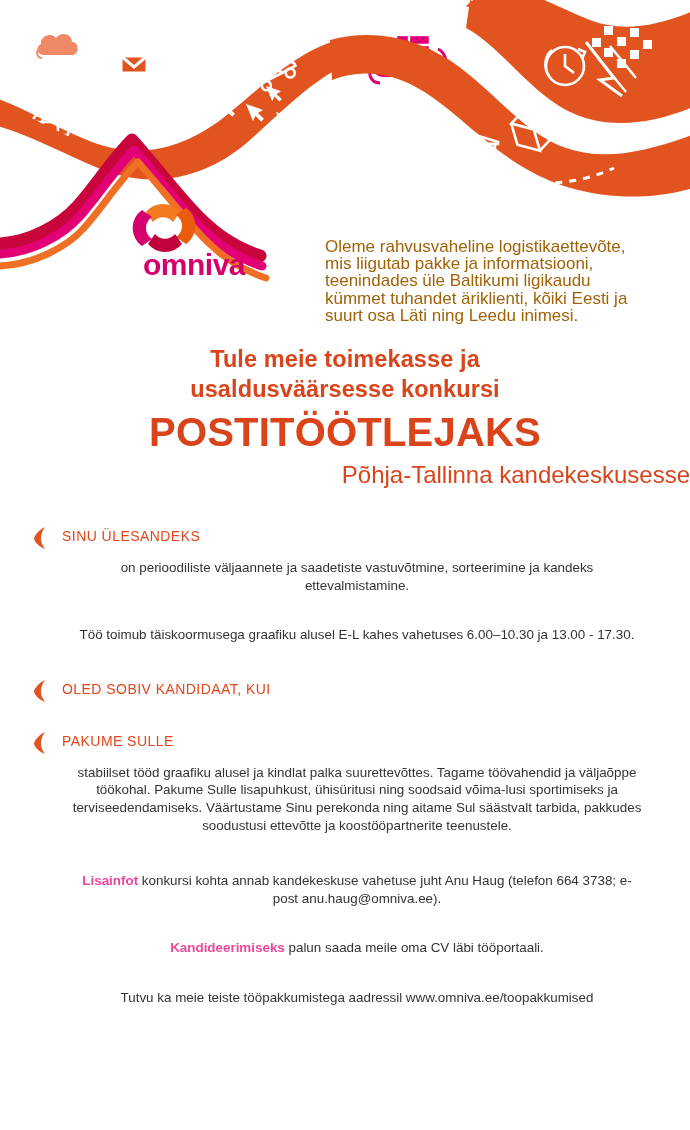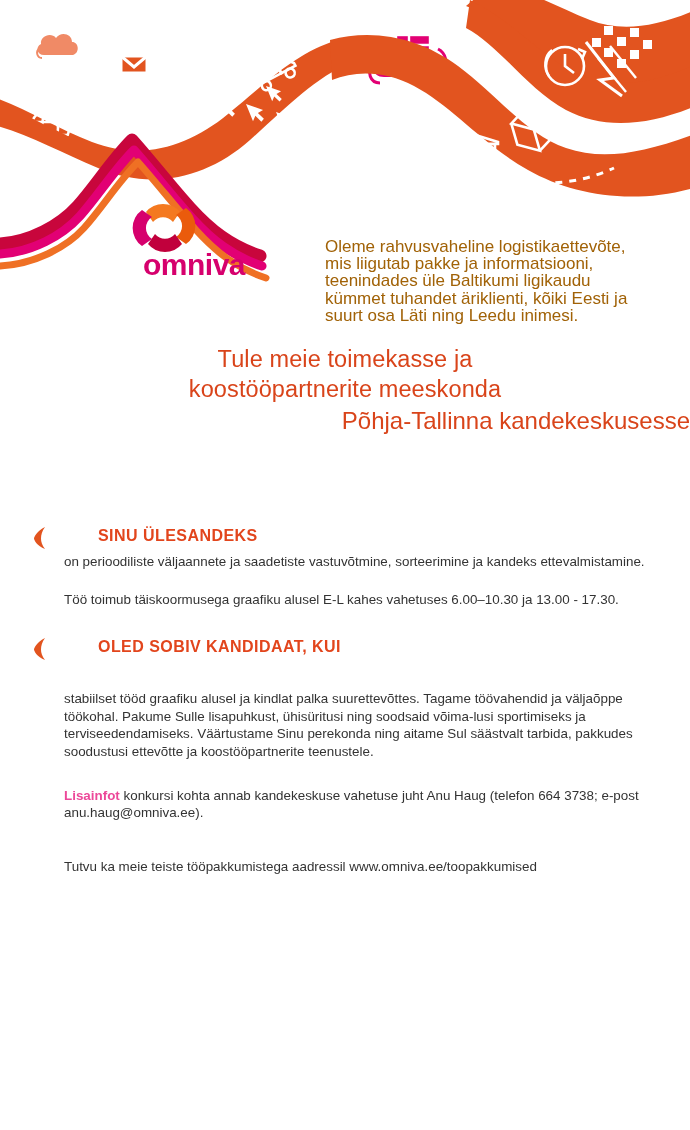--- a/index.html
+++ b/index.html
@@ -57,21 +57,21 @@
     position: absolute;
     left: 0;
     top: 344px;
     width: 690px;
     text-align: center;
     color: #d9441a;
   }
   .headline .lead {
     font-size: 23.5px;
     line-height: 30px;
-    font-weight: 400;
+    font-weight: 700;
     letter-spacing: 0.1px;
   }
   .headline .role {
     font-size: 40px;
     line-height: 52px;
     font-weight: 700;
     letter-spacing: 0.2px;
     margin-top: 2px;
   }
   .headline .location {
@@ -96,35 +96,34 @@
     height: 26px;
   }
   .bullet {
     position: absolute;
     left: 34px;
     top: 1px;
     width: 14px;
     height: 24px;
   }
   .section-title {
-    font-size: 16px;
-    font-weight: 700;
+    font-size: 14px;
+    font-weight: 400;
     letter-spacing: 0.45px;
     color: #e2451c;
     line-height: 22px;
-    margin-left: 36px;
   }
   .section-body {
     padding-left: 62px;
     padding-right: 38px;
     font-size: 13.4px;
     line-height: 17.6px;
     color: #333333;
   }
-  .section-body p { margin: 2px; }
+  .section-body p { margin: 8px; text-align: center; }
   .gap-sm { height: 16px; }
   .gap-md { height: 22px; }
   .gap-lg { height: 26px; }
   .section-body b { font-weight: 700; color: #ec4899; }
 </style>
 </head>
 <body>
 
 <div class="page">
 
@@ -336,22 +335,23 @@
 
       <text x="143" y="145" font-family="'Liberation Sans', sans-serif" font-size="30" font-weight="700" fill="#d6006d" letter-spacing="-0.5" aria-label="omniva">omniva</text>
     </svg>
   </div>
 
   <div class="intro">Oleme rahvusvaheline logistikaettevõte, mis liigutab pakke ja informatsiooni, teenindades üle Baltikumi ligikaudu kümmet tuhandet äriklienti, kõiki Eesti ja suurt osa Läti ning Leedu inimesi.</div>
 
   <div class="headline">
     <div class="lead">
       <div>Tule meie toimekasse ja</div>
-      <div>koostööpartnerite meeskonda</div>
+      <div>usaldusväärsesse konkursi</div>
     </div>
+    <div class="role">POSTITÖÖTLEJAKS</div>
     <div class="location">Põhja-Tallinna kandekeskusesse</div>
   </div>
 
   <div class="content">
 
     <div class="section">
       <div class="section-head">
         <svg class="bullet" viewBox="0 0 14 24">
           <path d="M11,1 C3,5 0,11 0,12.5 C0,14 3,20 11,23 C8,19 7,16 7,12.5 C7,9 8,5 11,1 Z" fill="#e2541f"></path>
         </svg>
@@ -371,30 +371,39 @@
         <svg class="bullet" viewBox="0 0 14 24">
           <path d="M11,1 C3,5 0,11 0,12.5 C0,14 3,20 11,23 C8,19 7,16 7,12.5 C7,9 8,5 11,1 Z" fill="#e2541f"></path>
         </svg>
         <span class="section-title">OLED SOBIV KANDIDAAT, KUI</span>
       </div>
     </div>
 
     <div class="gap-lg"></div>
 
     <div class="section">
+      <div class="section-head">
+        <svg class="bullet" viewBox="0 0 14 24">
+          <path d="M11,1 C3,5 0,11 0,12.5 C0,14 3,20 11,23 C8,19 7,16 7,12.5 C7,9 8,5 11,1 Z" fill="#e2541f"></path>
+        </svg>
+        <span class="section-title">PAKUME SULLE</span>
+      </div>
       <div class="section-body">
         <p>stabiilset tööd graafiku alusel ja kindlat palka suurettevõttes. Tagame töövahendid ja väljaõppe töökohal. Pakume Sulle lisapuhkust, ühisüritusi ning soodsaid võima-lusi sportimiseks ja terviseedendamiseks. Väärtustame Sinu perekonda ning aitame Sul säästvalt tarbida, pakkudes soodustusi ettevõtte ja koostööpartnerite teenustele.</p>
       </div>
     </div>
 
     <div class="gap-md"></div>
 
     <div class="section-body">
       <p>
         <b>Lisainfot</b><span> konkursi kohta annab kandekeskuse vahetuse juht Anu Haug (telefon 664 3738; e-post anu.haug@omniva.ee).</span>
       </p>
       <div class="gap-sm"></div>
+      <p>
+        <b>Kandideerimiseks</b><span> palun saada meile oma CV läbi tööportaali.</span>
+      </p>
       <div class="gap-sm"></div>
       <p>Tutvu ka meie teiste tööpakkumistega aadressil www.omniva.ee/toopakkumised</p>
     </div>
 
   </div>
 </div>
 
 </body></html>

